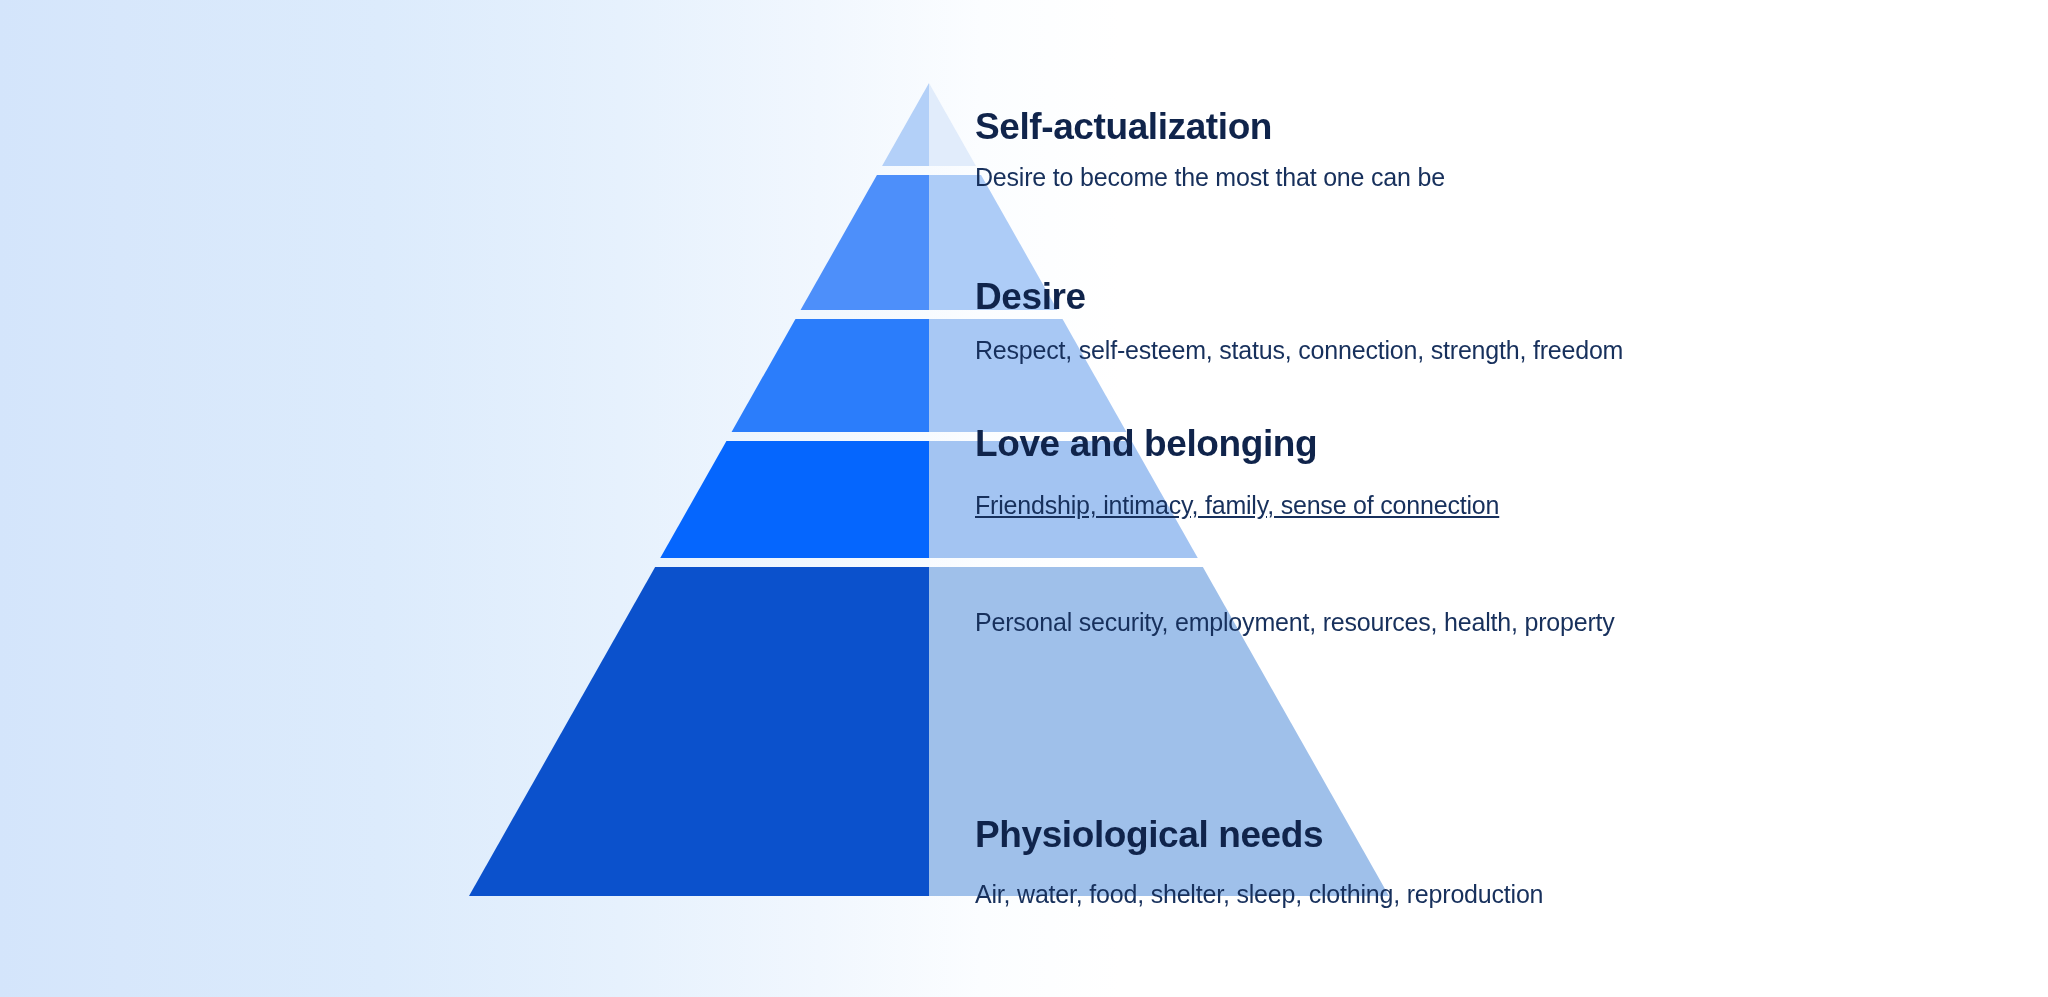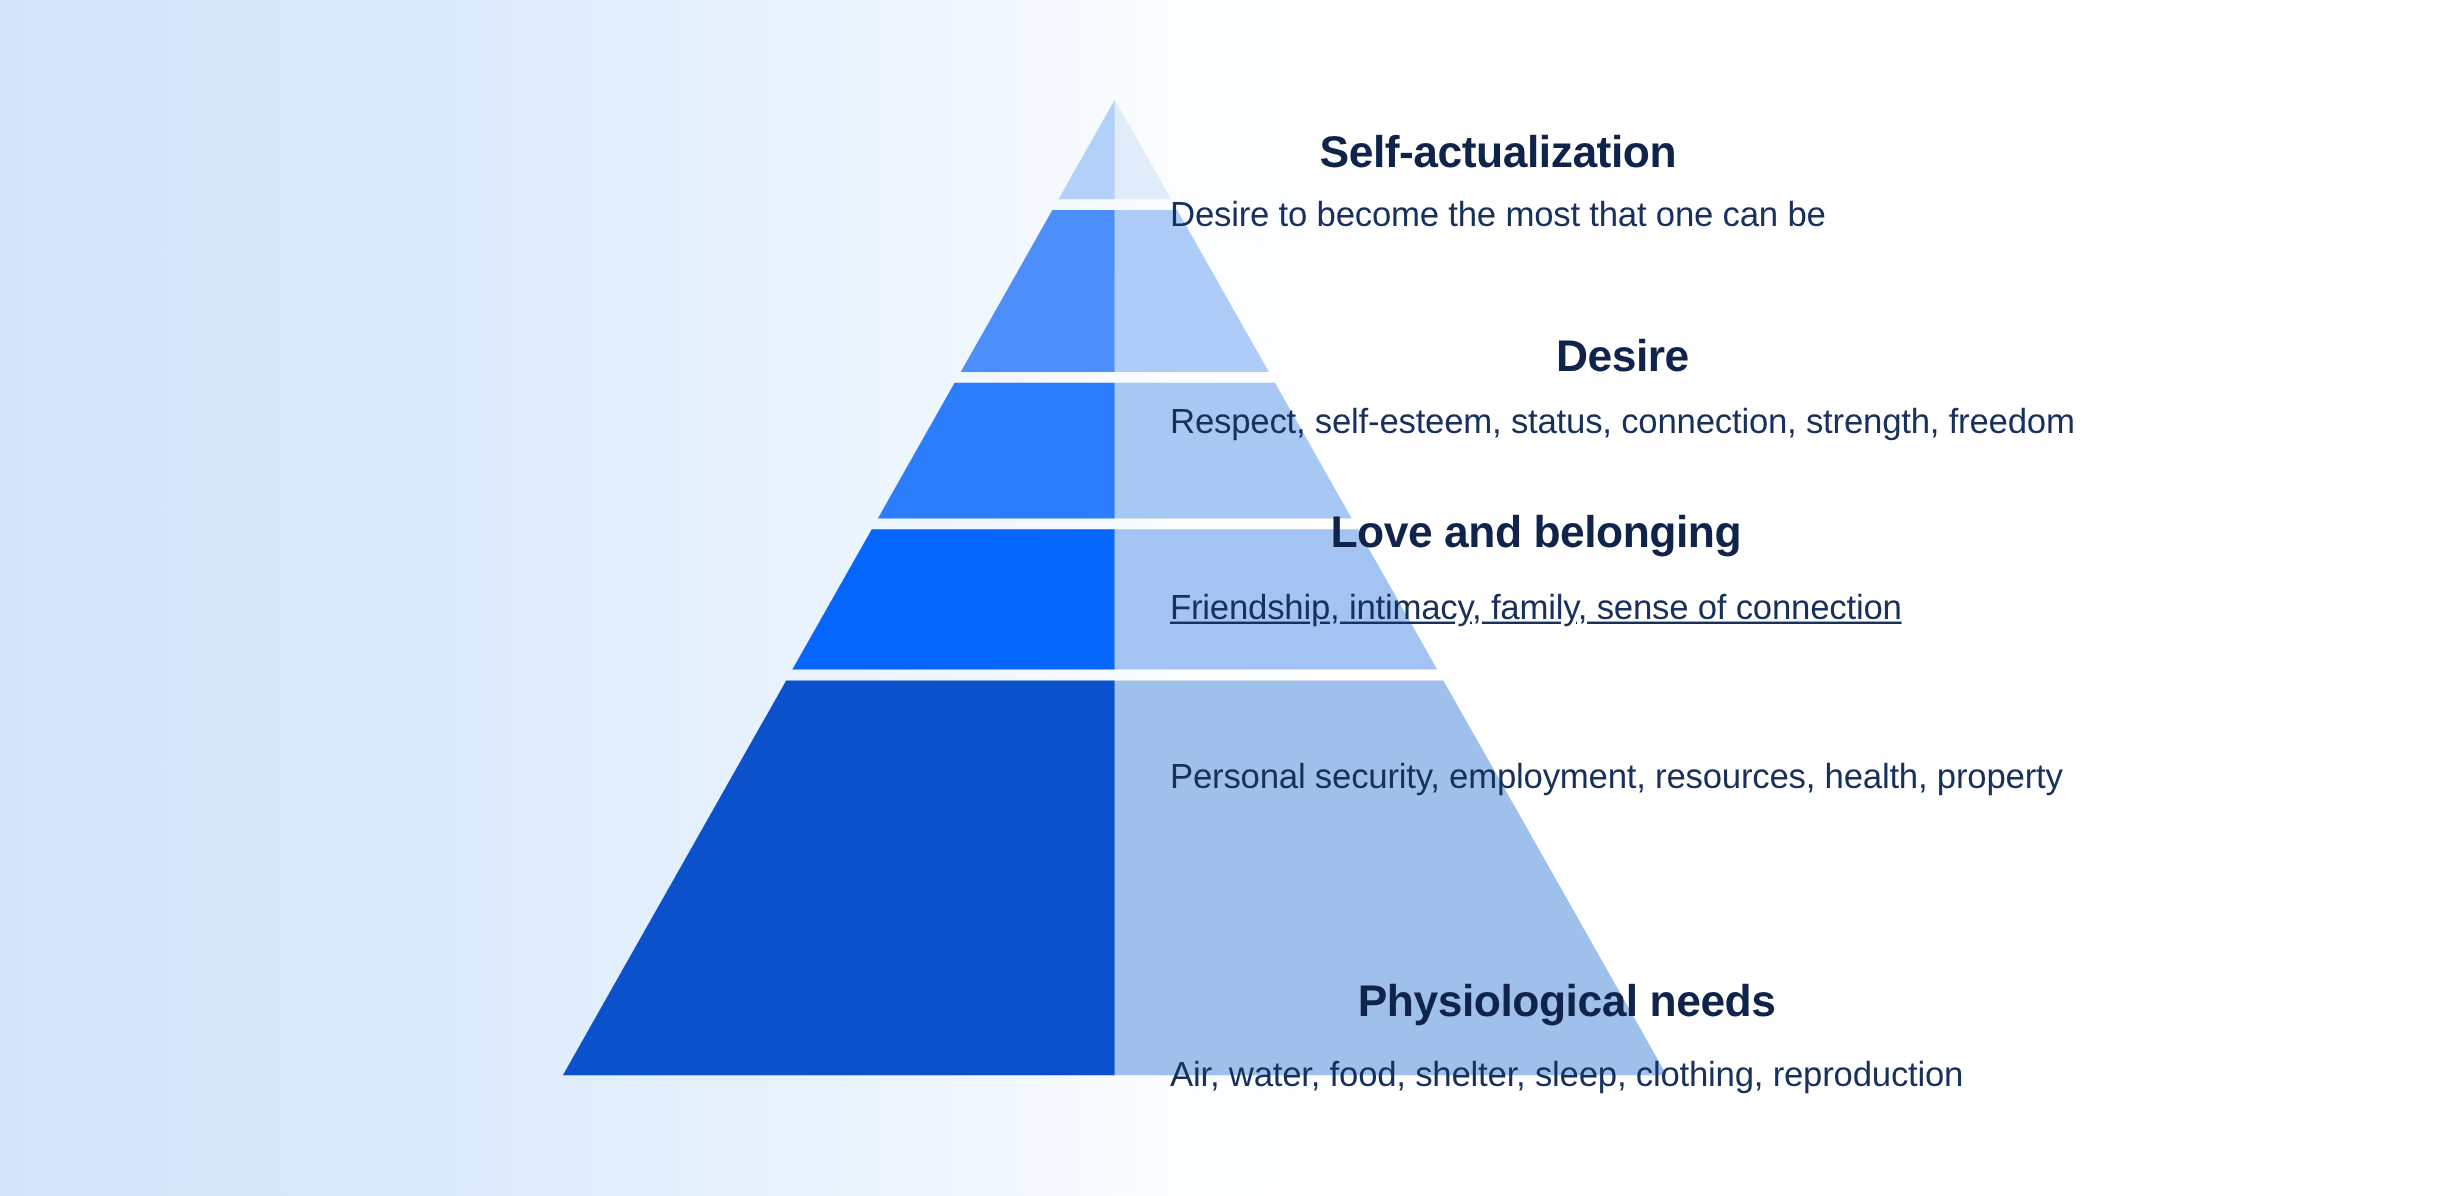--- a/index.html
+++ b/index.html
@@ -40,58 +40,57 @@
     height:997px;
     display:block;
   }
 
   
   #labels {
     position:absolute;
     left:0; top:0;
     width:1669px;
     height:997px;
-    text-align:center;
   }
 
   .tier-label {
     position:absolute;
     left:975px;
   }
 
   .tier-title {
     font-size:37px;
     font-weight:700;
     color:#10244b;
     letter-spacing:-0.4px;
     line-height:1.05;
     white-space:nowrap;
   }
 
   .tier-desc {
-    font-size:29px;
+    font-size:25px;
     font-weight:400;
     color:#17305c;
     letter-spacing:-0.2px;
     line-height:1.2;
     white-space:nowrap;
   }
 
   
   .tier-label[data-tier="0"] { top:108px; }
   .tier-label[data-tier="0"] .tier-desc { margin-top:15px; }
 
   .tier-label[data-tier="1"] { top:278px; }
   .tier-label[data-tier="1"] .tier-desc { margin-top:18px; }
 
   .tier-label[data-tier="2"] { top:425px; }
   .tier-label[data-tier="2"] .tier-desc { margin-top:26px;text-decoration:underline; }
 
   .tier-label[data-tier="3"] { top:607px; }
-  .tier-label[data-tier="3"] .tier-desc { margin-top:24px; }
+  .tier-label[data-tier="3"] .tier-desc { }
 
   .tier-label[data-tier="4"] { top:780px;margin-top:36px; }
   .tier-label[data-tier="4"] .tier-desc { margin-top:24px; }
 </style>
 </head>
 <body>
 
 <div id="stage">
 
   <svg id="pyramid-svg" viewBox="0 0 2048 997" preserveAspectRatio="none" aria-hidden="true">

